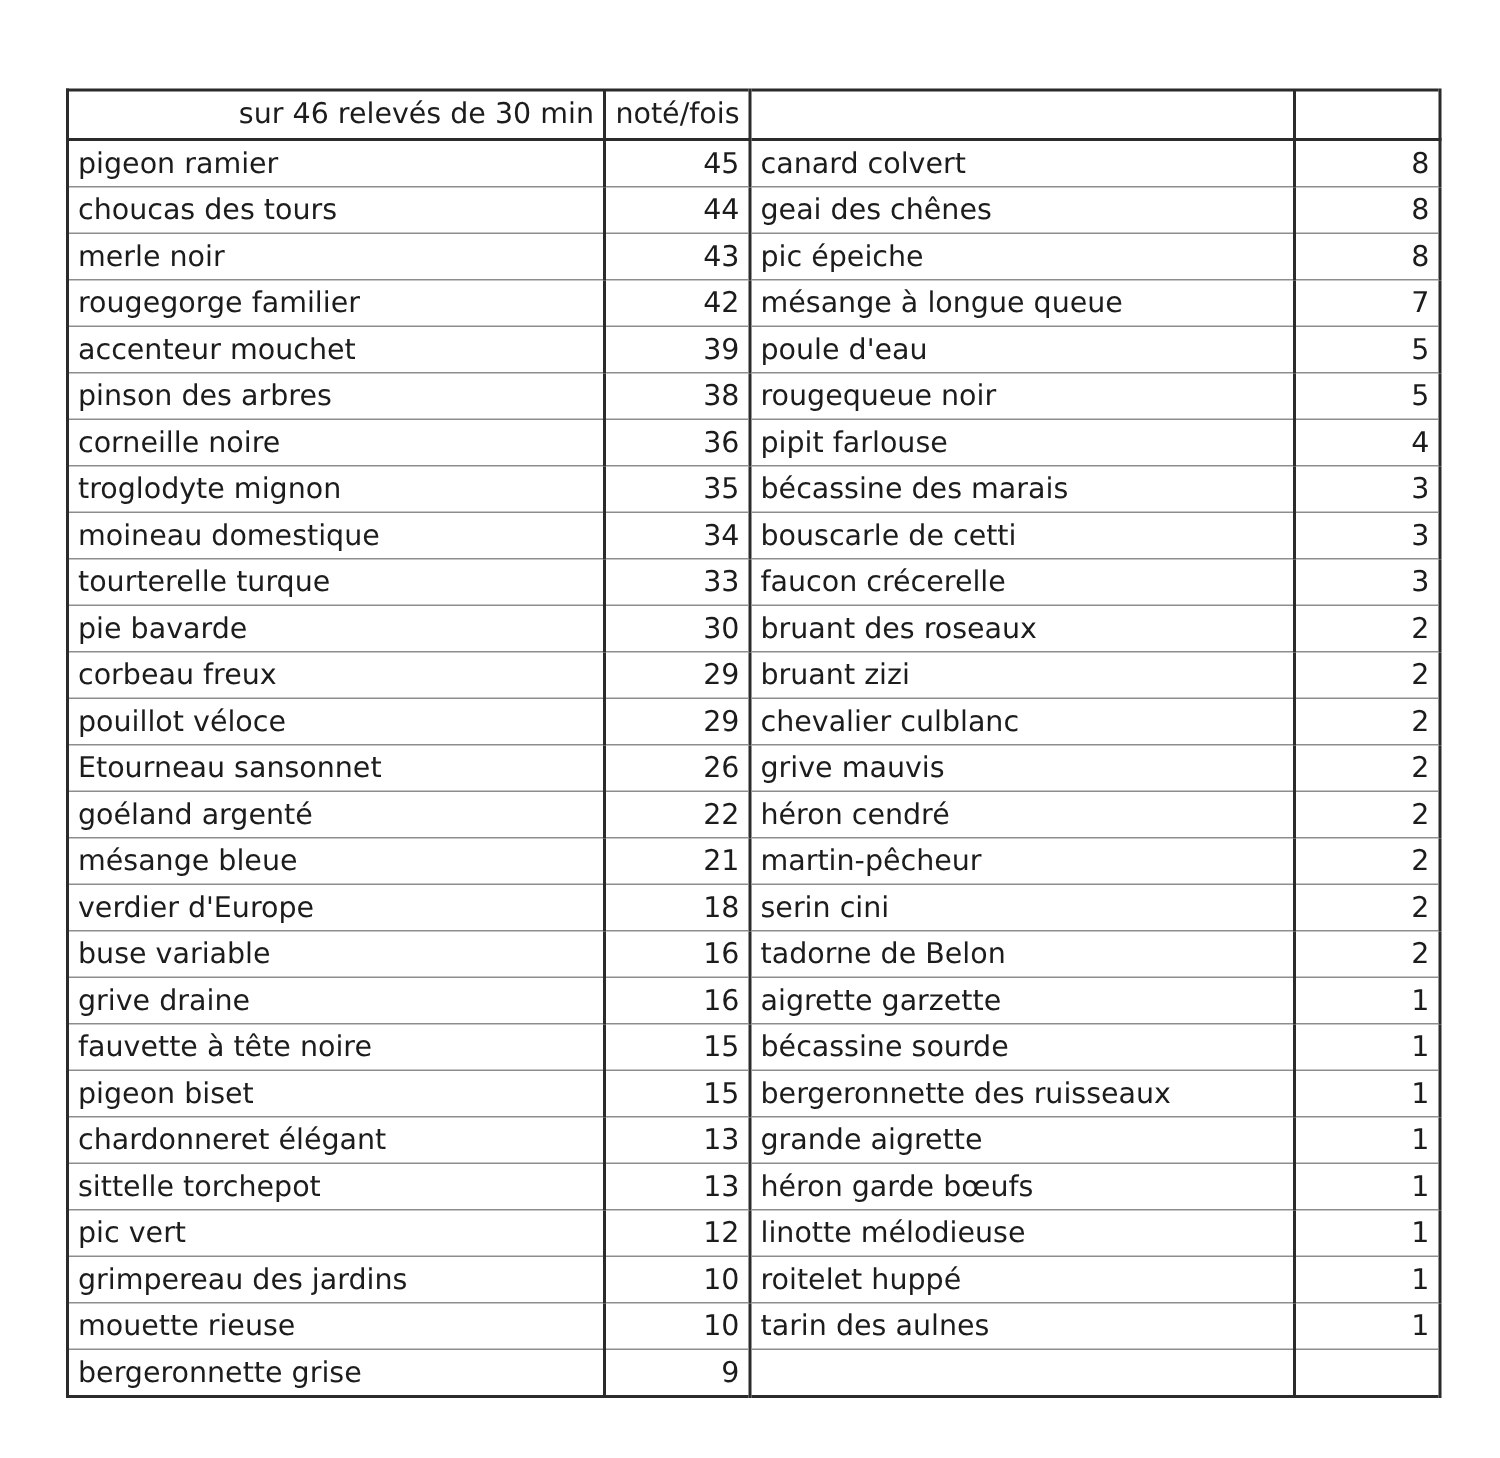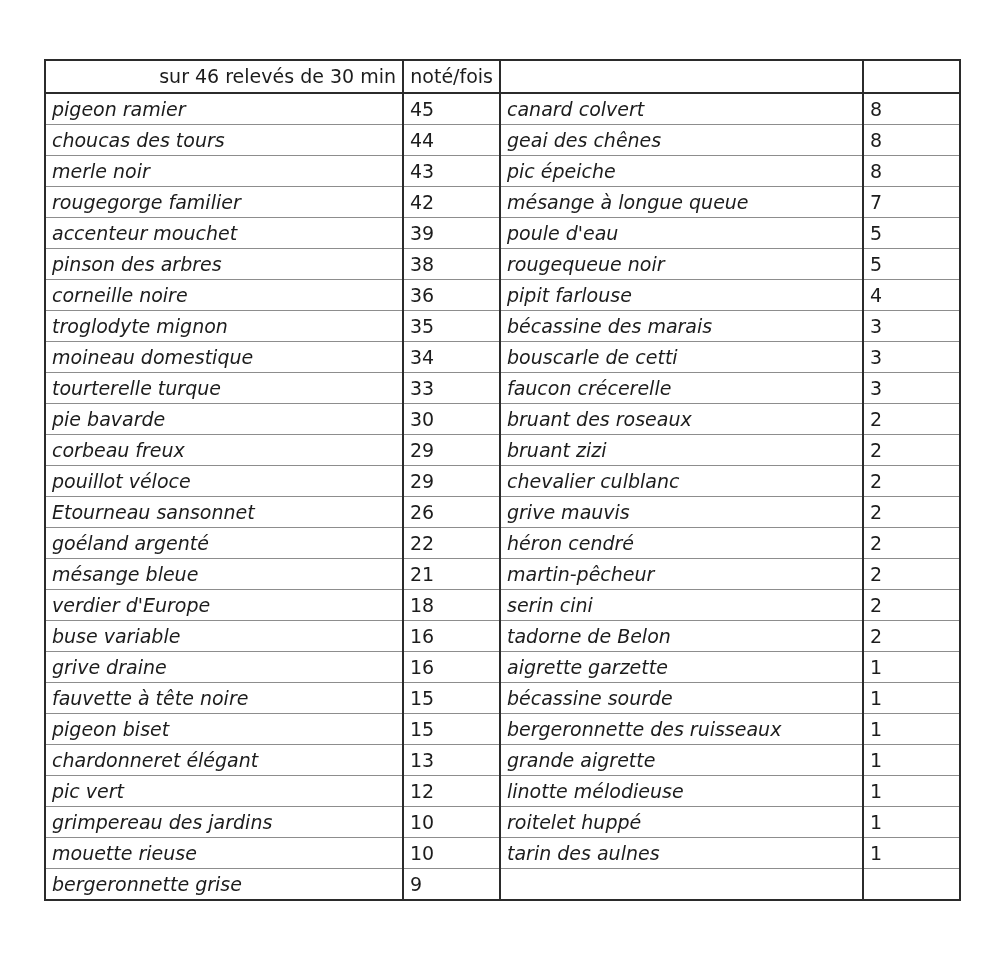--- a/index.html
+++ b/index.html
@@ -83,24 +83,23 @@
   th.hdr-unit {
     text-align: right;
   }
   th.hdr-blank {
     text-align: left;
   }
 
   td.name {
     text-align: left;
     padding-left: 8px;
-    font-style: italic;
   }
   td.count {
-    text-align: left;
+    text-align: right;
     padding: 0;
   }
 </style>
 </head>
 <body>
 
 <div id="page">
 
   <div class="table-wrap">
     <table class="bird-table">
@@ -245,20 +244,26 @@
             <td class="name sep-left">bergeronnette des ruisseaux</td>
             <td class="count sep-left sep-right">1</td>
           </tr>
           <tr>
             <td class="name">chardonneret élégant</td>
             <td class="count sep-left">13</td>
             <td class="name sep-left">grande aigrette</td>
             <td class="count sep-left sep-right">1</td>
           </tr>
           <tr>
+            <td class="name">sittelle torchepot</td>
+            <td class="count sep-left">13</td>
+            <td class="name sep-left">héron garde bœufs</td>
+            <td class="count sep-left sep-right">1</td>
+          </tr>
+          <tr>
             <td class="name">pic vert</td>
             <td class="count sep-left">12</td>
             <td class="name sep-left">linotte mélodieuse</td>
             <td class="count sep-left sep-right">1</td>
           </tr>
           <tr>
             <td class="name">grimpereau des jardins</td>
             <td class="count sep-left">10</td>
             <td class="name sep-left">roitelet huppé</td>
             <td class="count sep-left sep-right">1</td>

